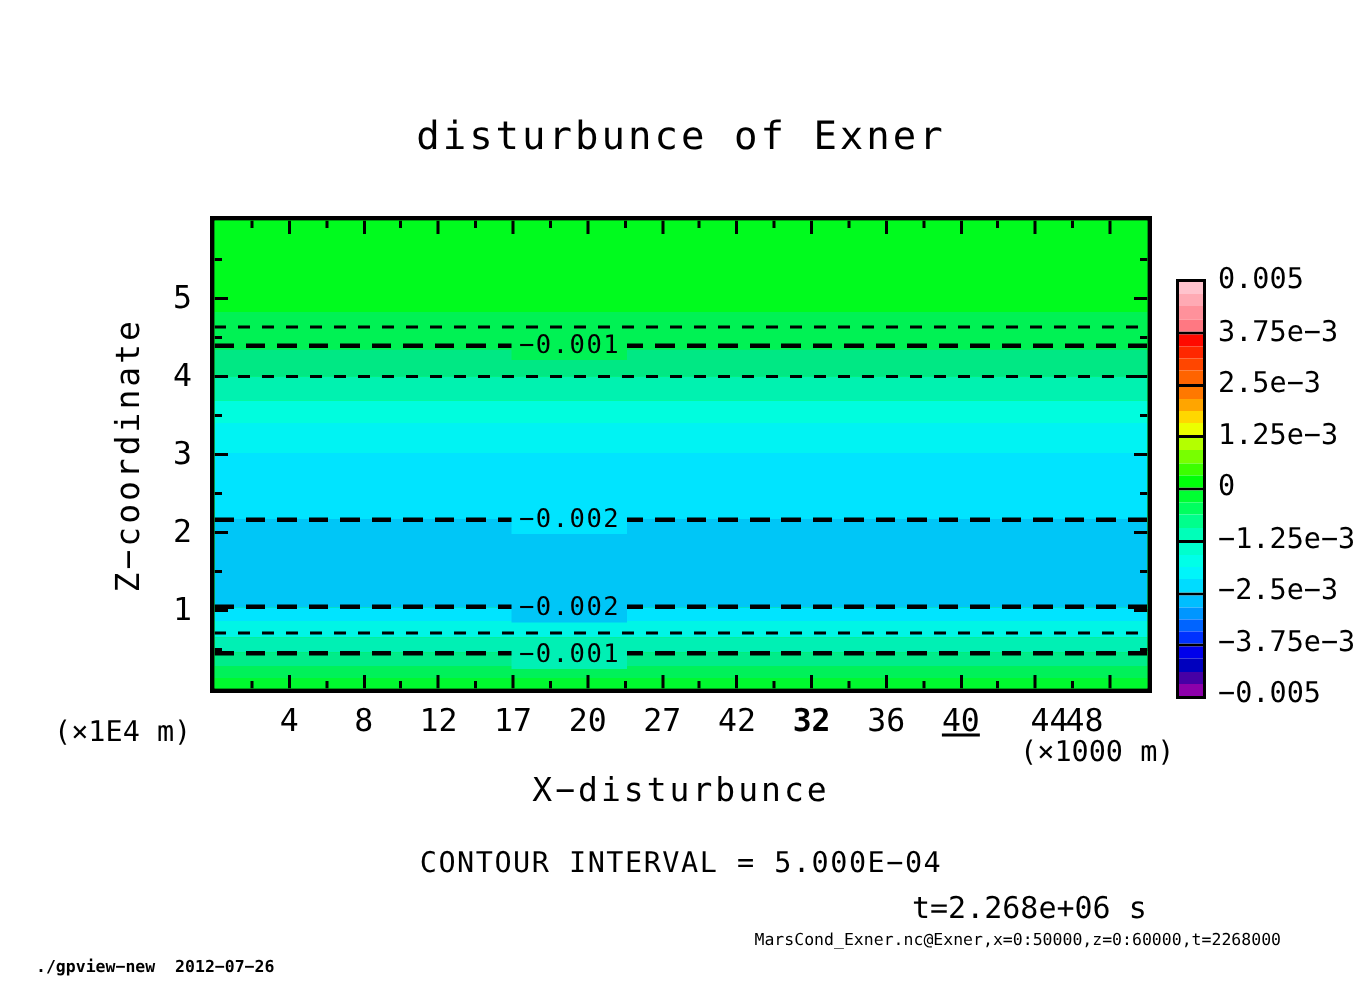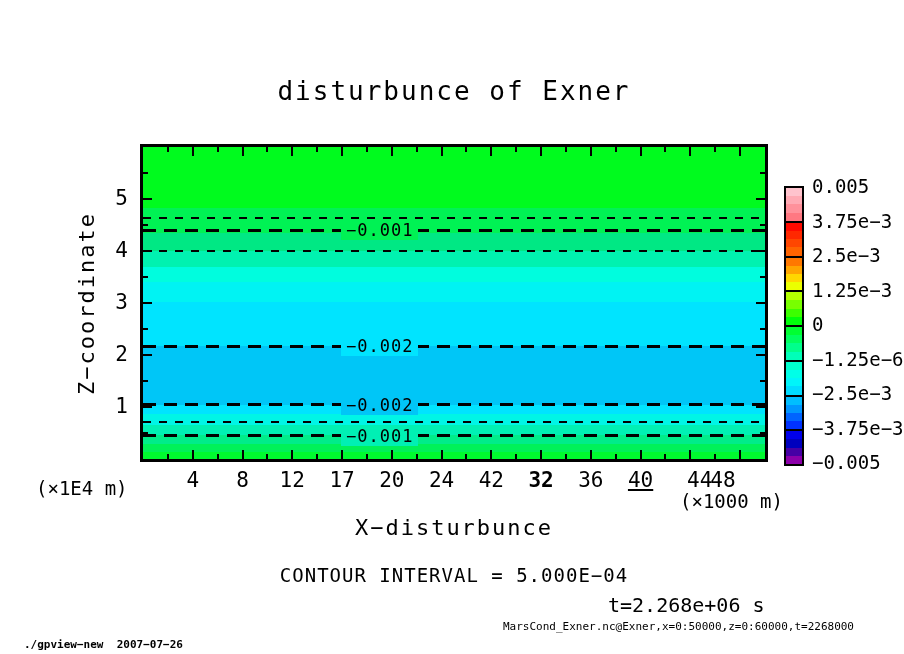--- a/index.html
+++ b/index.html
@@ -163,21 +163,21 @@
 <div class="abs axis-unit" style="left:36px;top:477px;" id="y-axis-unit">(×1E4 m)</div>
 
 <div class="abs axis-unit" style="left:663px;top:490px;width:120px;text-align:right;" id="x-axis-unit">(×1000 m)</div>
 
 <div class="abs" id="x-axis-label">X−disturbunce</div>
 
 <div class="abs" id="contour-interval">CONTOUR INTERVAL = 5.000E−04</div>
 
 <div class="abs" id="time-label">t=2.268e+06 s</div>
 
-<div class="abs" id="footer-left">./gpview−new  2007−07−26</div>
+<div class="abs" id="footer-left">./gpview−new  2012−07−26</div>
 <div class="abs" id="footer-right">MarsCond_Exner.nc@Exner,x=0:50000,z=0:60000,t=2268000</div>
 
 <div class="abs" id="colorbar">
     <div class="cb-seg">
       <div class="cb-sub" style="background: rgb(255, 195, 205);"></div>
       <div class="cb-sub" style="background: rgb(255, 170, 180);"></div>
       <div class="cb-sub" style="background: rgb(255, 145, 155);"></div>
       <div class="cb-sub" style="background: rgb(255, 120, 130);"></div>
     </div>
     <div class="cb-seg">
@@ -222,33 +222,33 @@
       <div class="cb-sub" style="background: rgb(70, 0, 165);"></div>
       <div class="cb-sub" style="background: rgb(140, 0, 170);"></div>
     </div>
   </div>
 
 <div class="abs tick-label-x" style="left: 170.76px; top: 468px;">4</div>
 <div class="abs tick-label-x" style="left: 220.52px; top: 468px;">8</div>
 <div class="abs tick-label-x" style="left: 270.28px; top: 468px;">12</div>
 <div class="abs tick-label-x" style="left: 320.04px; top: 468px;">17</div>
 <div class="abs tick-label-x" style="left: 369.8px; top: 468px;">20</div>
-<div class="abs tick-label-x" style="left: 419.56px; top: 468px;">24</div>
+<div class="abs tick-label-x" style="left: 419.56px; top: 468px;">27</div>
 <div class="abs tick-label-x" style="left: 469.32px; top: 468px;">42</div>
 <div class="abs tick-label-x" style="left: 519.08px; top: 468px; font-weight: bold;">32</div>
 <div class="abs tick-label-x" style="left: 568.84px; top: 468px;">36</div>
 <div class="abs tick-label-x" style="left: 618.6px; top: 468px; text-decoration: underline;">40</div>
 <div class="abs tick-label-x" style="left: 668.36px; top: 468px; text-align: right;">44</div>
 <div class="abs tick-label-x" style="left: 701px; top: 468px;">48</div>
 <div class="abs tick-label-y" style="left: 94px; top: 394px;">1</div>
 <div class="abs tick-label-y" style="left: 94px; top: 342px;">2</div>
 <div class="abs tick-label-y" style="left: 94px; top: 290px;">3</div>
 <div class="abs tick-label-y" style="left: 94px; top: 238px;">4</div>
 <div class="abs tick-label-y" style="left: 94px; top: 186px;">5</div>
 <div class="abs cb-label" style="top: 175px;">0.005</div>
 <div class="abs cb-label" style="top: 209.5px;">3.75e−3</div>
 <div class="abs cb-label" style="top: 244px;">2.5e−3</div>
 <div class="abs cb-label" style="top: 278.5px;">1.25e−3</div>
 <div class="abs cb-label" style="top: 313px;">0</div>
-<div class="abs cb-label" style="top: 347.5px;">−1.25e−6</div>
+<div class="abs cb-label" style="top: 347.5px;">−1.25e−3</div>
 <div class="abs cb-label" style="top: 382px;">−2.5e−3</div>
 <div class="abs cb-label" style="top: 416.5px;">−3.75e−3</div>
 <div class="abs cb-label" style="top: 451px;">−0.005</div>
 
 </body></html>

